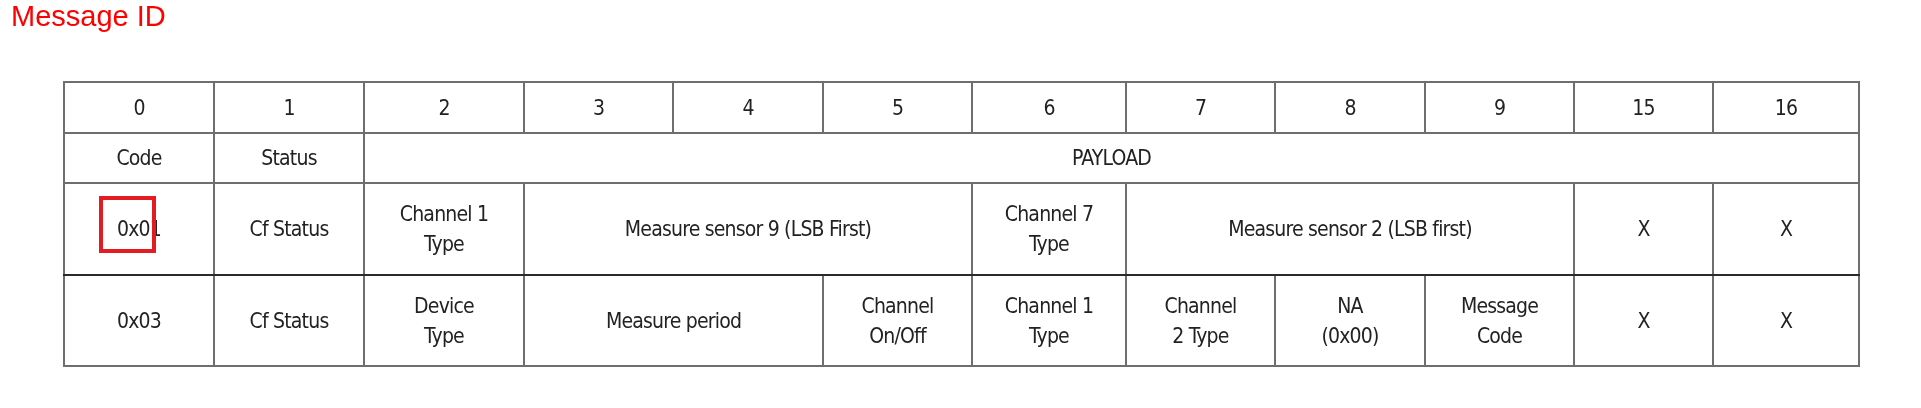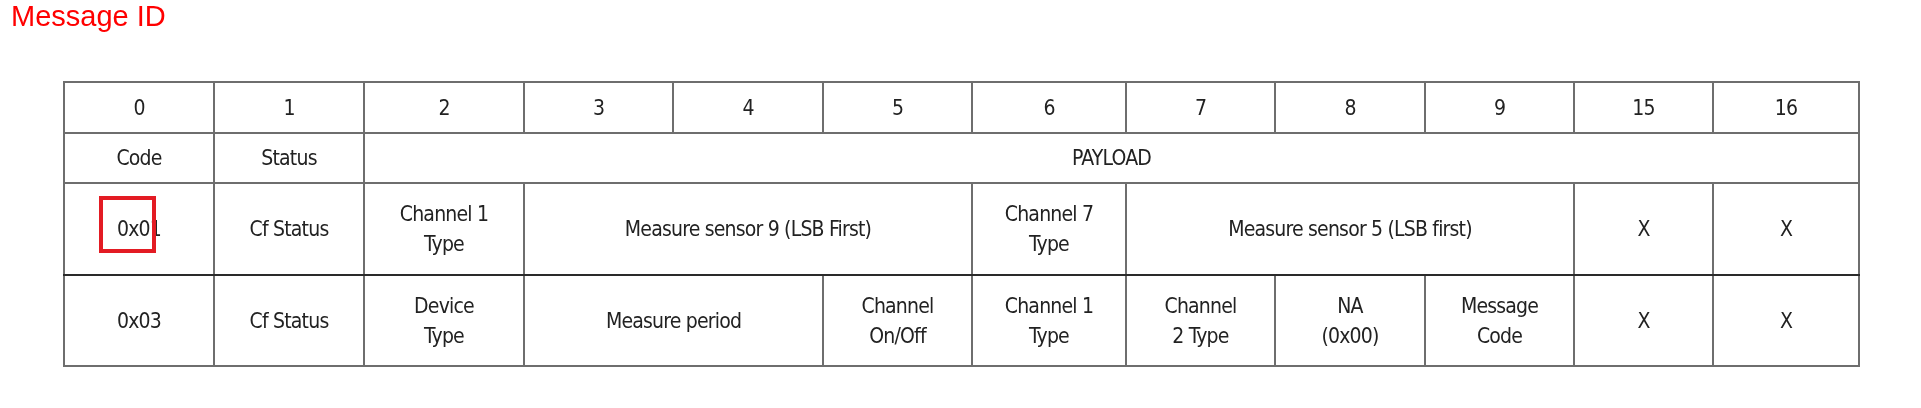--- a/index.html
+++ b/index.html
@@ -110,21 +110,21 @@
     <td>Cf Status</td>
     <td>
       <span class="cell-text">Channel 1</span><br>
       <span class="cell-text">Type</span>
     </td>
     <td colspan="3">Measure sensor 9 (LSB First)</td>
     <td>
       <span class="cell-text">Channel 7</span><br>
       <span class="cell-text">Type</span>
     </td>
-    <td colspan="3">Measure sensor 5 (LSB first)</td>
+    <td colspan="3">Measure sensor 2 (LSB first)</td>
     <td>X</td>
     <td>X</td>
   </tr>
   <tr class="r-03">
     <td>0x03</td>
     <td>Cf Status</td>
     <td>
       <span class="cell-text">Device</span><br>
       <span class="cell-text">Type</span>
     </td>

